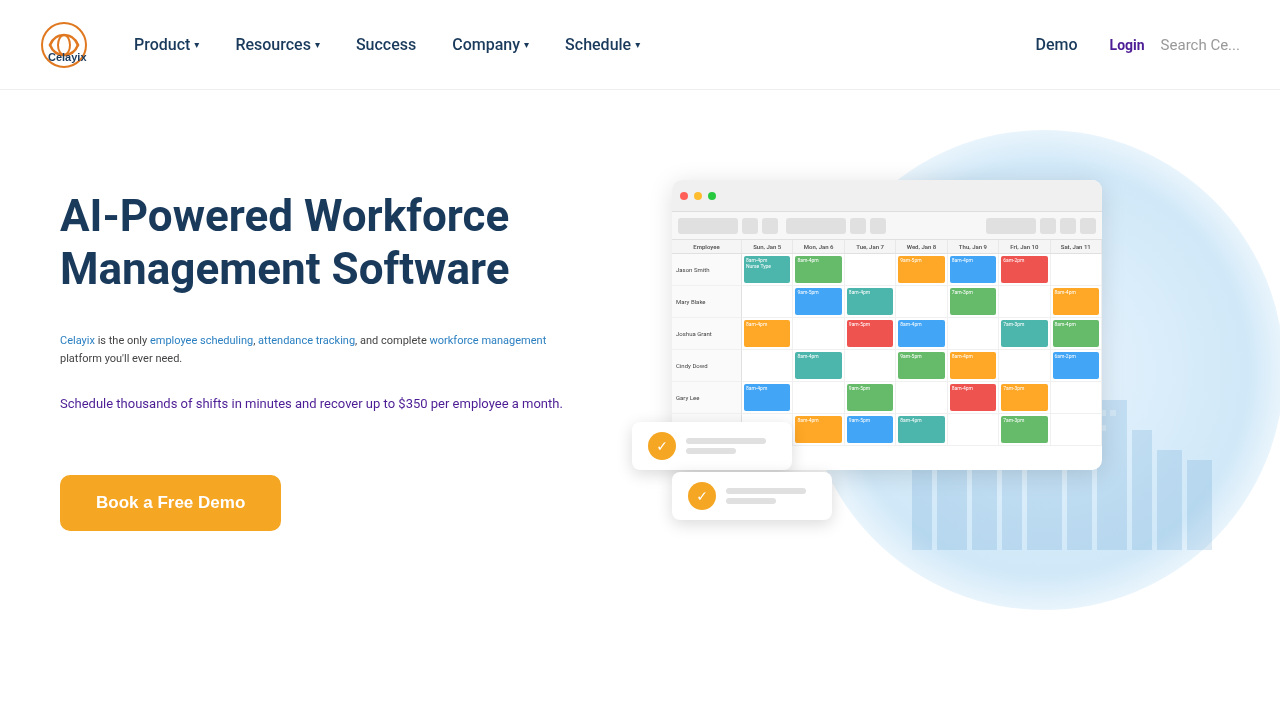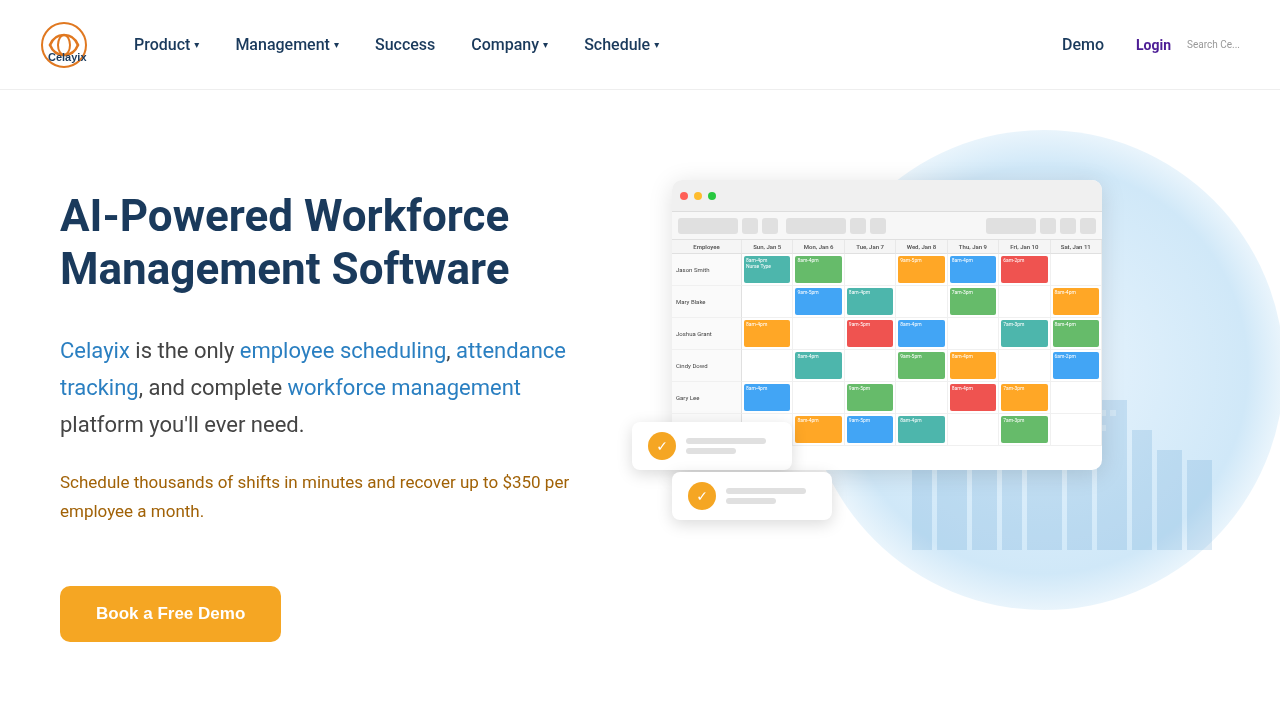--- a/index.html
+++ b/index.html
@@ -90,21 +90,21 @@
     }
 
     .nav-login {
       font-size: 14px;
       color: #4c1d95;
       font-weight: 700;
       cursor: pointer;
     }
 
     .nav-search {
-      font-size: 10px;
+      font-size: 15px;
       color: #999;
       cursor: pointer;
     }
 
     
     .hero {
       display: flex;
       align-items: flex-start;
       padding: 80px 76px 60px 60px;
       min-height: 630px;
@@ -119,34 +119,34 @@
 
     .hero-title {
       font-size: 44px;
       font-weight: 700;
       color: #1a3a5c;
       line-height: 1.2;
       margin-bottom: 36px;
     }
 
     .hero-desc {
-      font-size: 22px;
+      font-size: 11px;
       color: #444;
       line-height: 1.7;
       margin-bottom: 24px;
     }
 
     .hero-desc a {
       color: #2a7fc1;
       text-decoration: none;
     }
 
     .hero-sub {
-      font-size: 17px;
-      color: #a16207;
+      font-size: 13px;
+      color: #4c1d95;
       line-height: 1.7;
       margin-bottom: 60px;
     }
 
     .btn-demo {
       background: #f5a623;
       color: #fff;
       border: none;
       border-radius: 10px;
       padding: 18px 36px;
@@ -360,21 +360,21 @@
       <text x="8" y="40" font-size="11" font-weight="700" fill="#1a3a5c" font-family="sans-serif">Celayix</text>
     </svg>
   </a>
 
   <div class="nav-links">
     <div class="nav-item">
       <span>Product</span>
       <span class="chevron">▾</span>
     </div>
     <div class="nav-item">
-      <span>Management</span>
+      <span>Resources</span>
       <span class="chevron">▾</span>
     </div>
     <div class="nav-item">
       <span>Success</span>
     </div>
     <div class="nav-item">
       <span>Company</span>
       <span class="chevron">▾</span>
     </div>
     <div class="nav-item">

